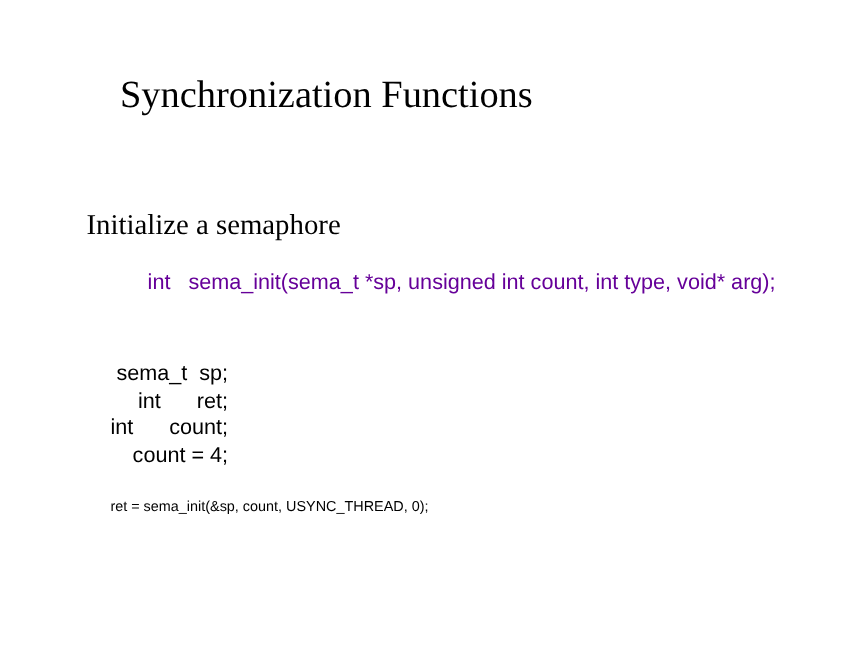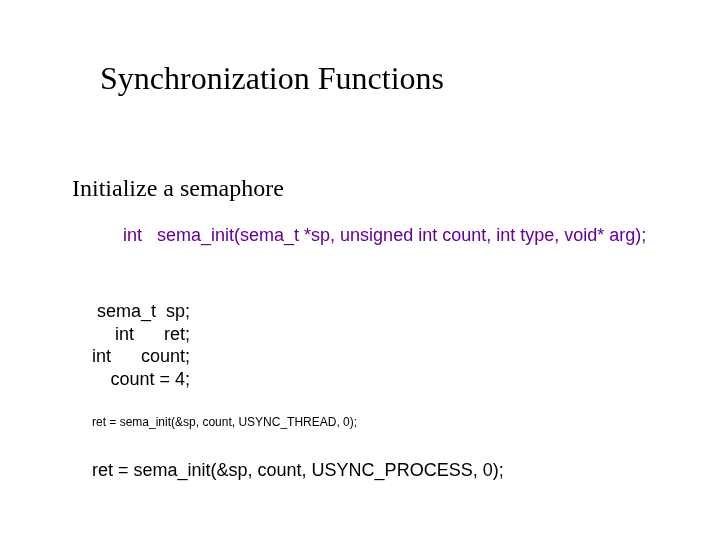--- a/index.html
+++ b/index.html
@@ -78,14 +78,13 @@
 
 <div class="slide">
   <div class="title">Synchronization Functions</div>
   <div class="subtitle">Initialize a semaphore</div>
   <div class="signature">int   sema_init(sema_t *sp, unsigned int count, int type, void* arg);</div>
   <div class="codeblock">sema_t  sp;
 int      ret;
 int      count;
 count = 4;</div>
   <div class="call1">ret = sema_init(&amp;sp, count, USYNC_THREAD, 0);</div>
-  <div class="call2">ret = sema_init(&amp;sp, count, USYNC_PROCESS, 0);</div>
 </div>
 
 </body></html>

